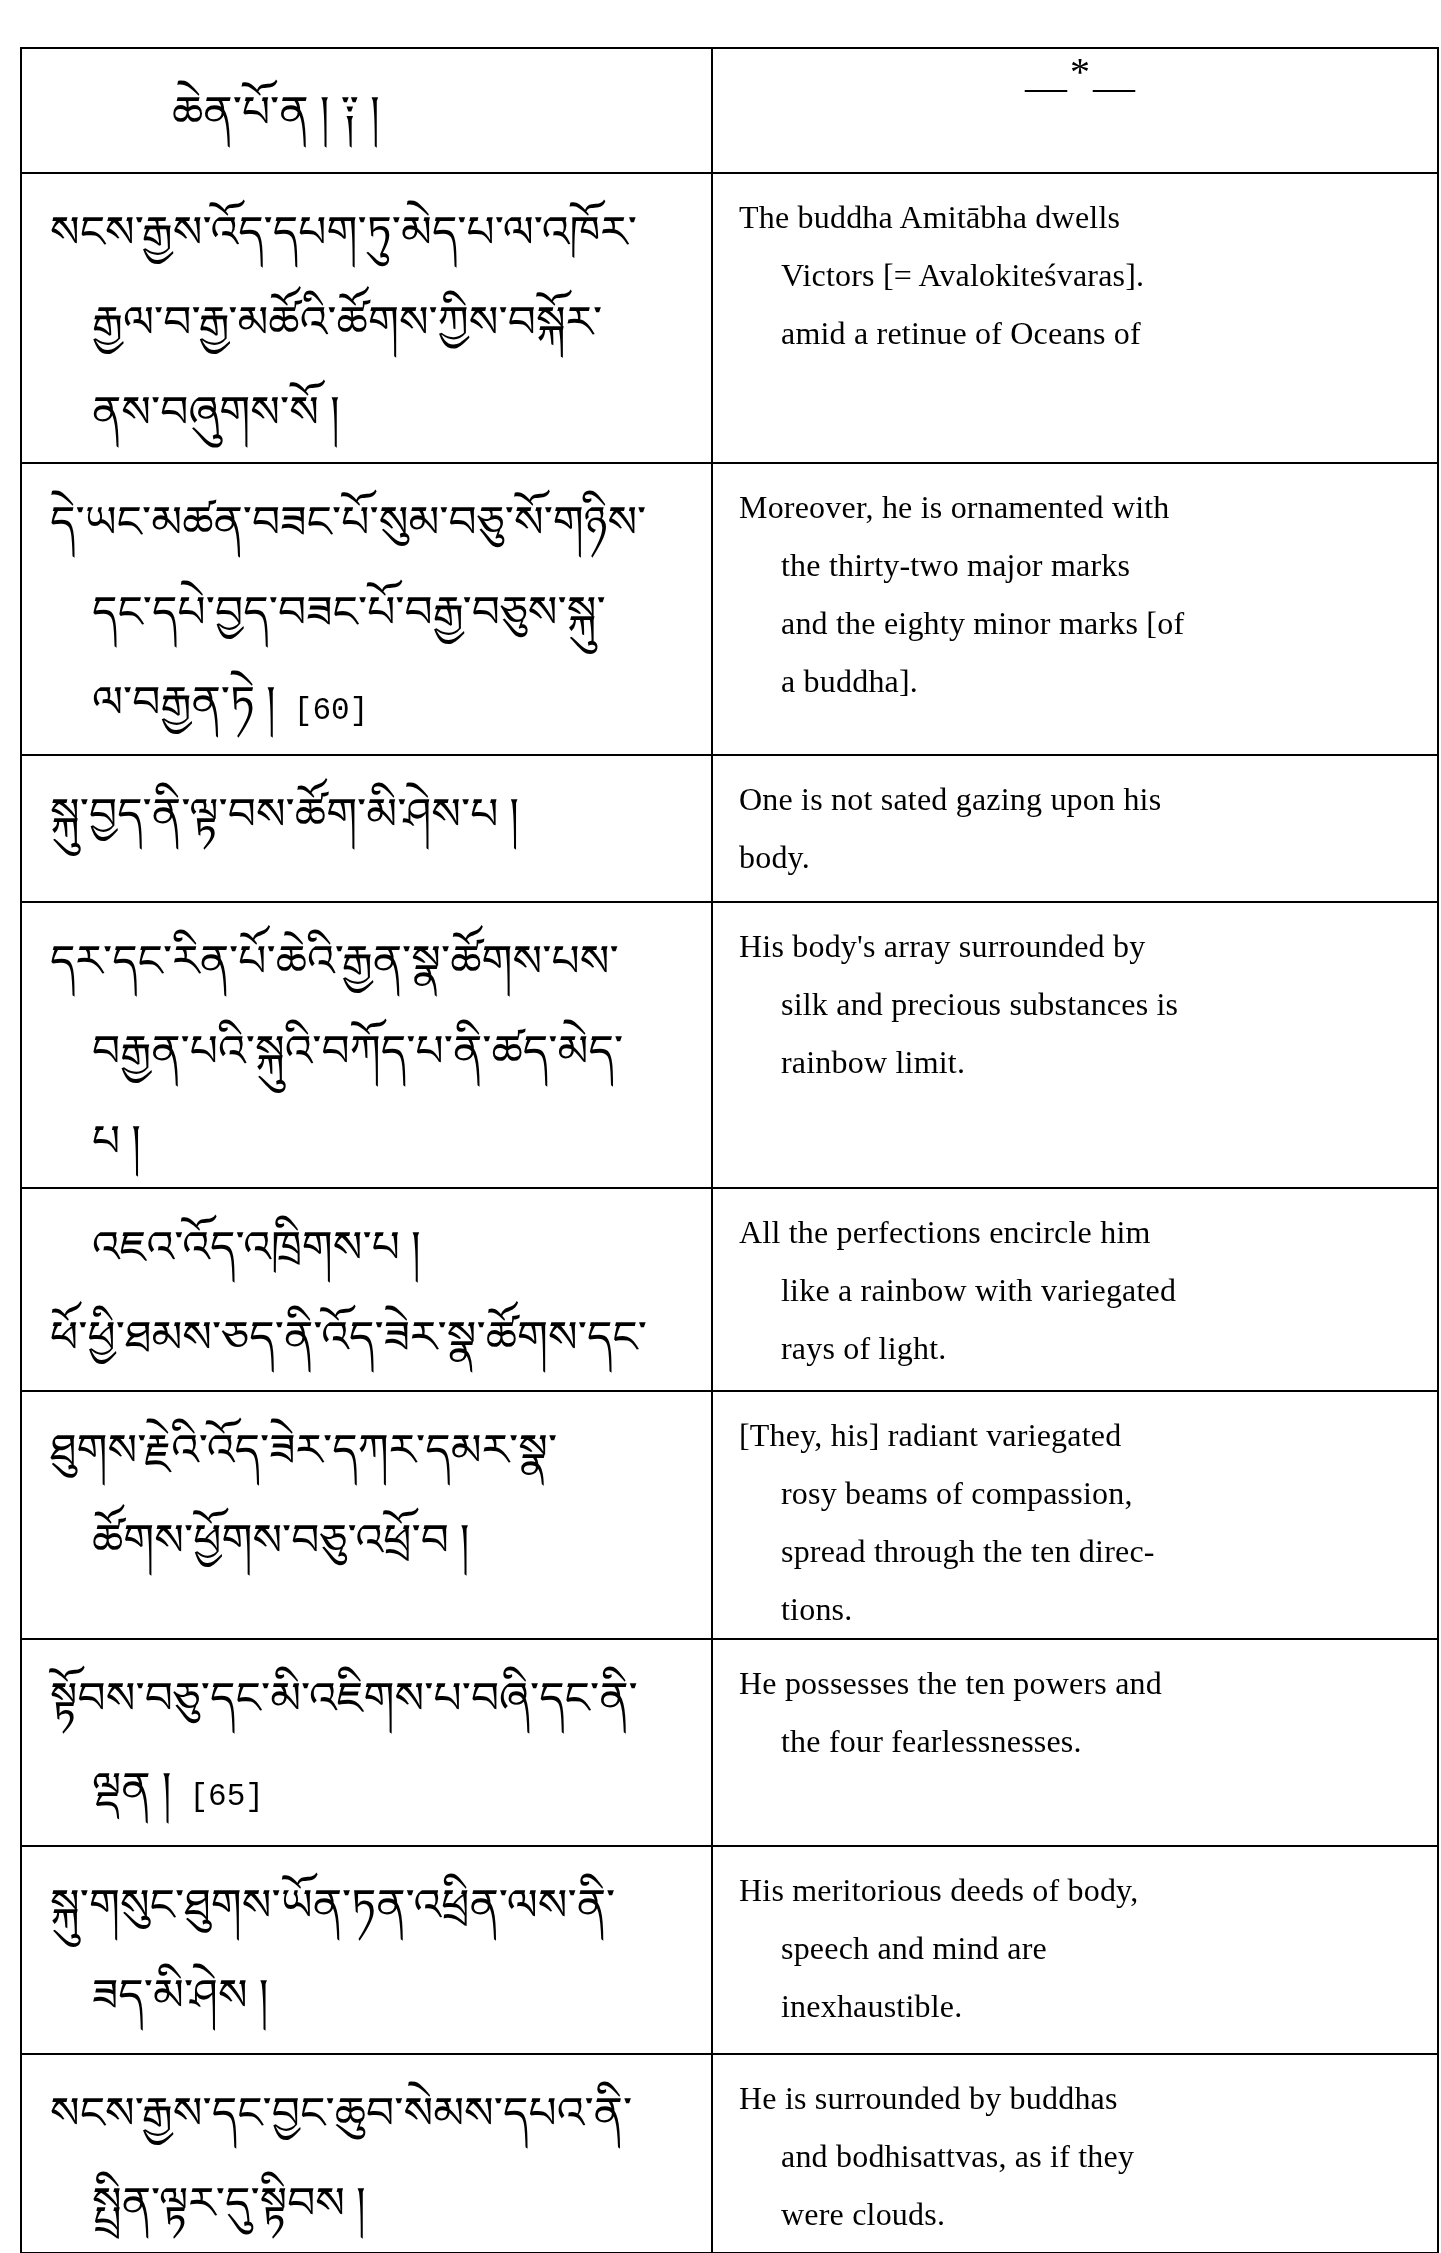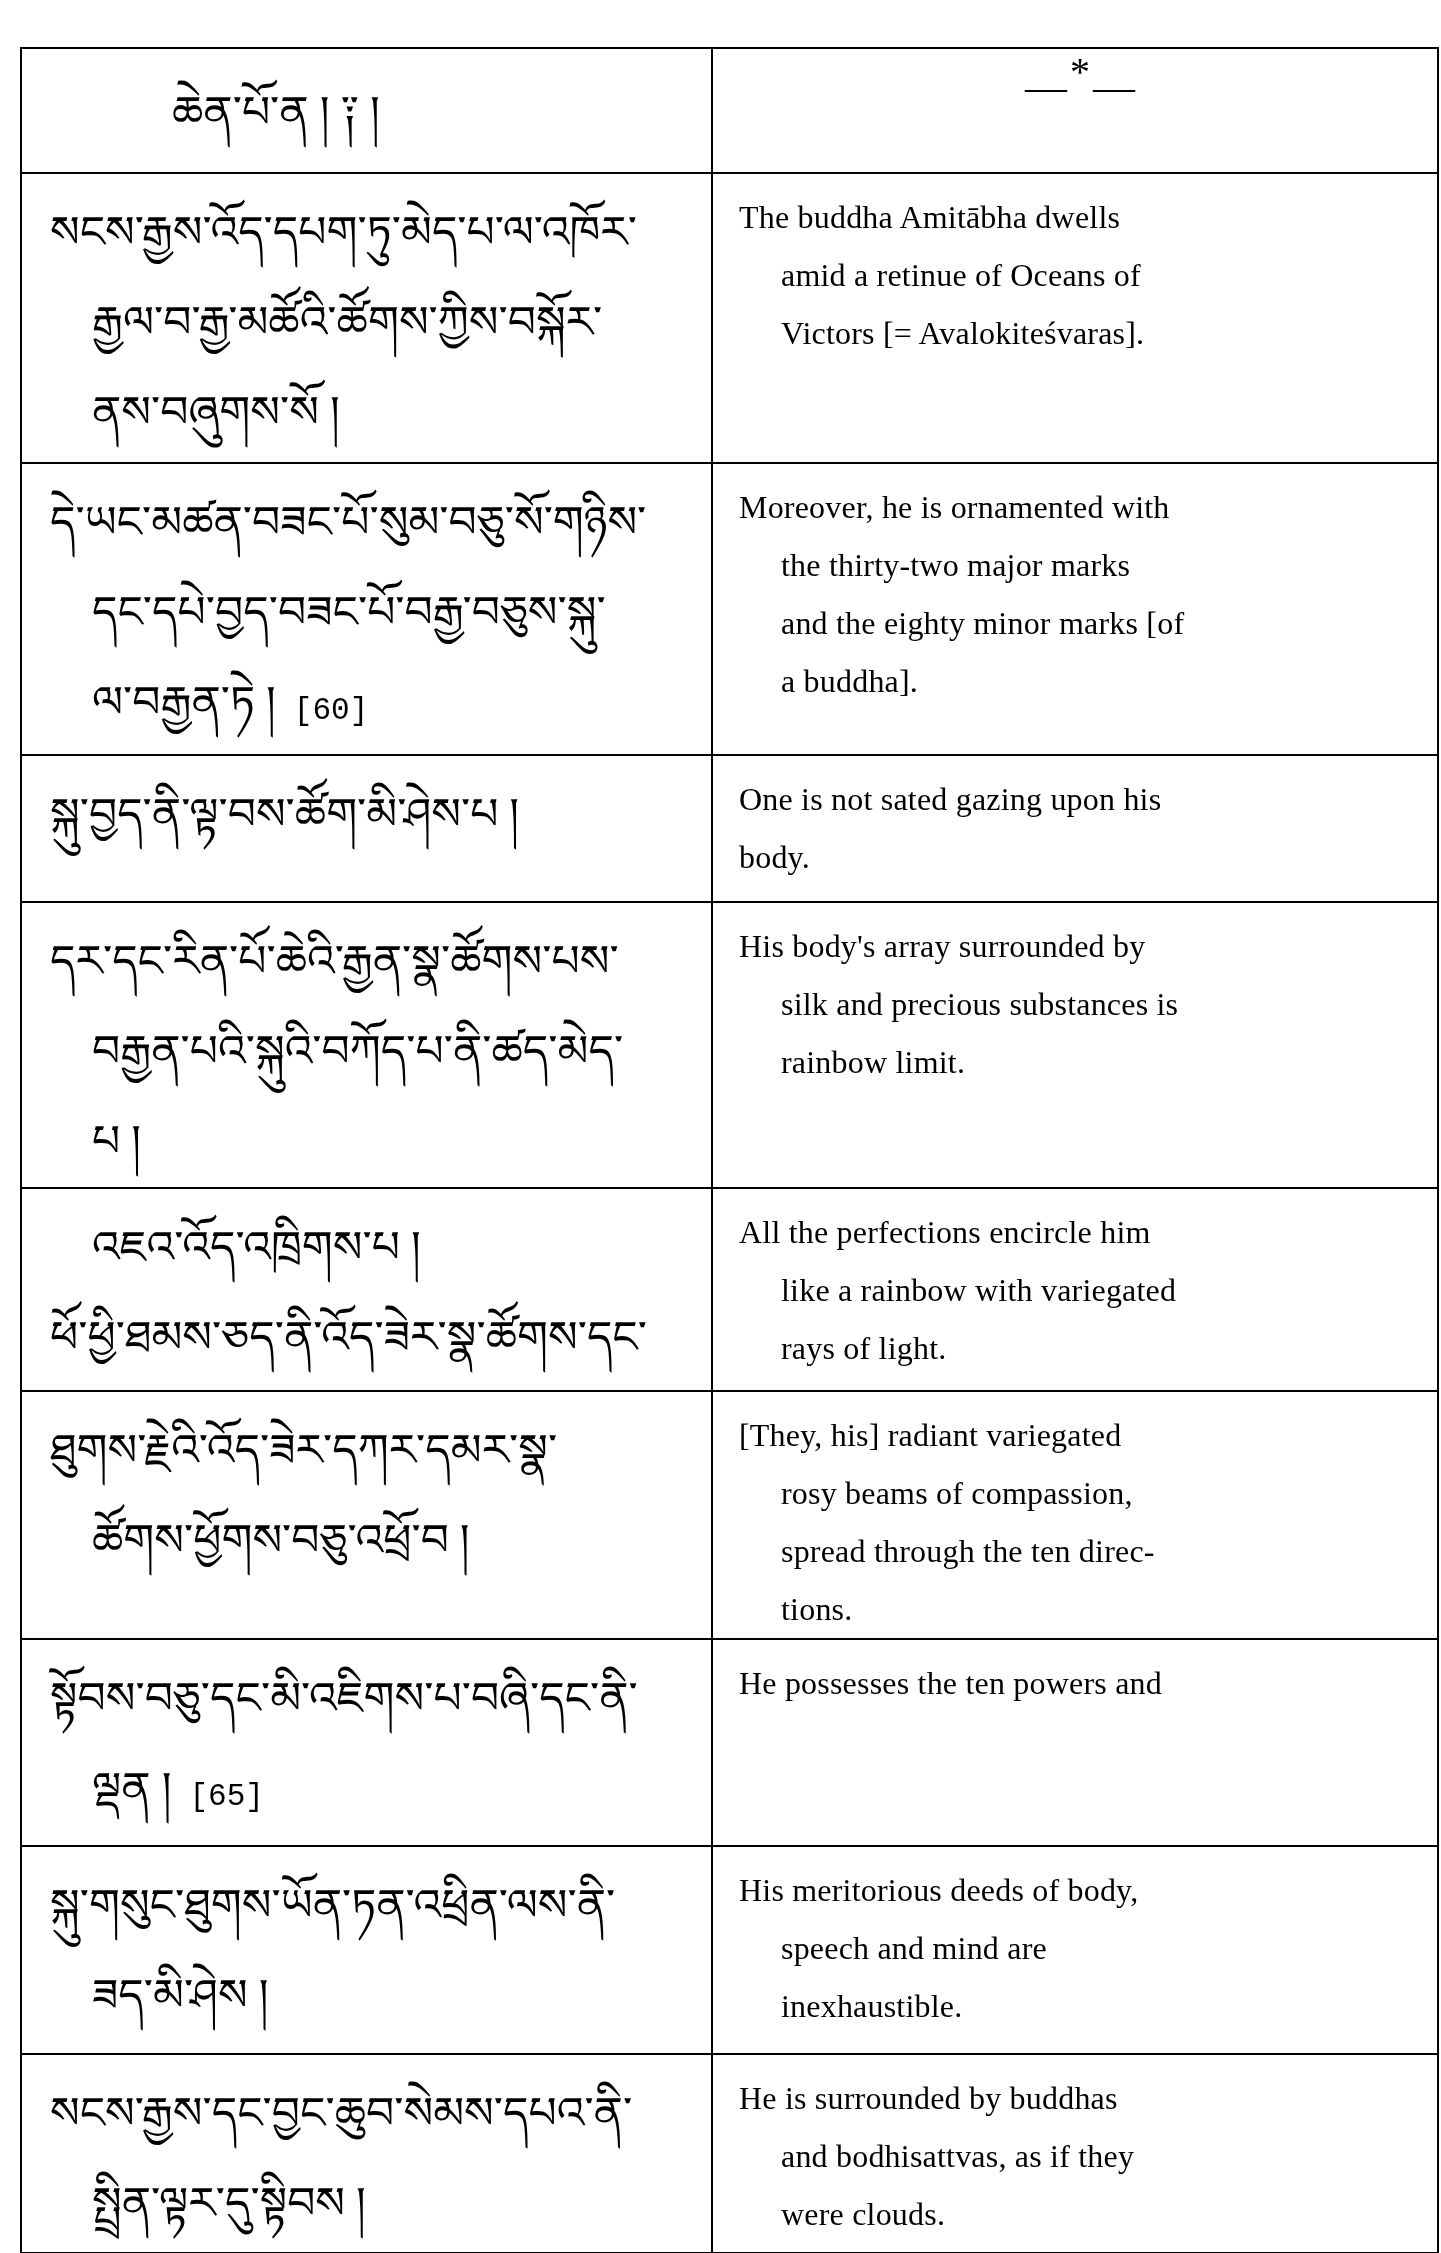--- a/index.html
+++ b/index.html
@@ -94,22 +94,22 @@
   </div>
 
   <div class="row" style="min-height:290px">
     <div class="cell left">
       <div class="tib-line">སངས་རྒྱས་འོད་དཔག་ཏུ་མེད་པ་ལ་འཁོར་</div>
       <div class="tib-line cont">རྒྱལ་བ་རྒྱ་མཚོའི་ཚོགས་ཀྱིས་བསྐོར་</div>
       <div class="tib-line cont">ནས་བཞུགས་སོ །</div>
     </div>
     <div class="cell right">
       <div class="eng-line">The buddha Amitābha dwells</div>
+      <div class="eng-line indent">Victors [= Avalokiteśvaras].</div>
       <div class="eng-line indent">amid a retinue of Oceans of</div>
-      <div class="eng-line indent">Victors [= Avalokiteśvaras].</div>
     </div>
   </div>
 
   <div class="row" style="min-height:281px">
     <div class="cell left">
       <div class="tib-line">དེ་ཡང་མཚན་བཟང་པོ་སུམ་བཅུ་སོ་གཉིས་</div>
       <div class="tib-line cont">དང་དཔེ་བྱད་བཟང་པོ་བརྒྱ་བཅུས་སྐུ་</div>
       <div class="tib-line cont"><span>ལ་བརྒྱན་ཏེ །</span><span class="ref">[60]</span></div>
     </div>
     <div class="cell right">
@@ -168,20 +168,21 @@
     </div>
   </div>
 
   <div class="row" style="min-height:207px">
     <div class="cell left">
       <div class="tib-line">སྟོབས་བཅུ་དང་མི་འཇིགས་པ་བཞི་དང་ནི་</div>
       <div class="tib-line cont"><span>ལྡན །</span><span class="ref">[65]</span></div>
     </div>
     <div class="cell right">
       <div class="eng-line">He possesses the ten powers and</div>
+      <div class="eng-line indent">the four fearlessnesses.</div>
     </div>
   </div>
 
   <div class="row" style="min-height:208px">
     <div class="cell left">
       <div class="tib-line">སྐུ་གསུང་ཐུགས་ཡོན་ཏན་འཕྲིན་ལས་ནི་</div>
       <div class="tib-line cont">ཟད་མི་ཤེས །</div>
     </div>
     <div class="cell right">
       <div class="eng-line">His meritorious deeds of body,</div>

